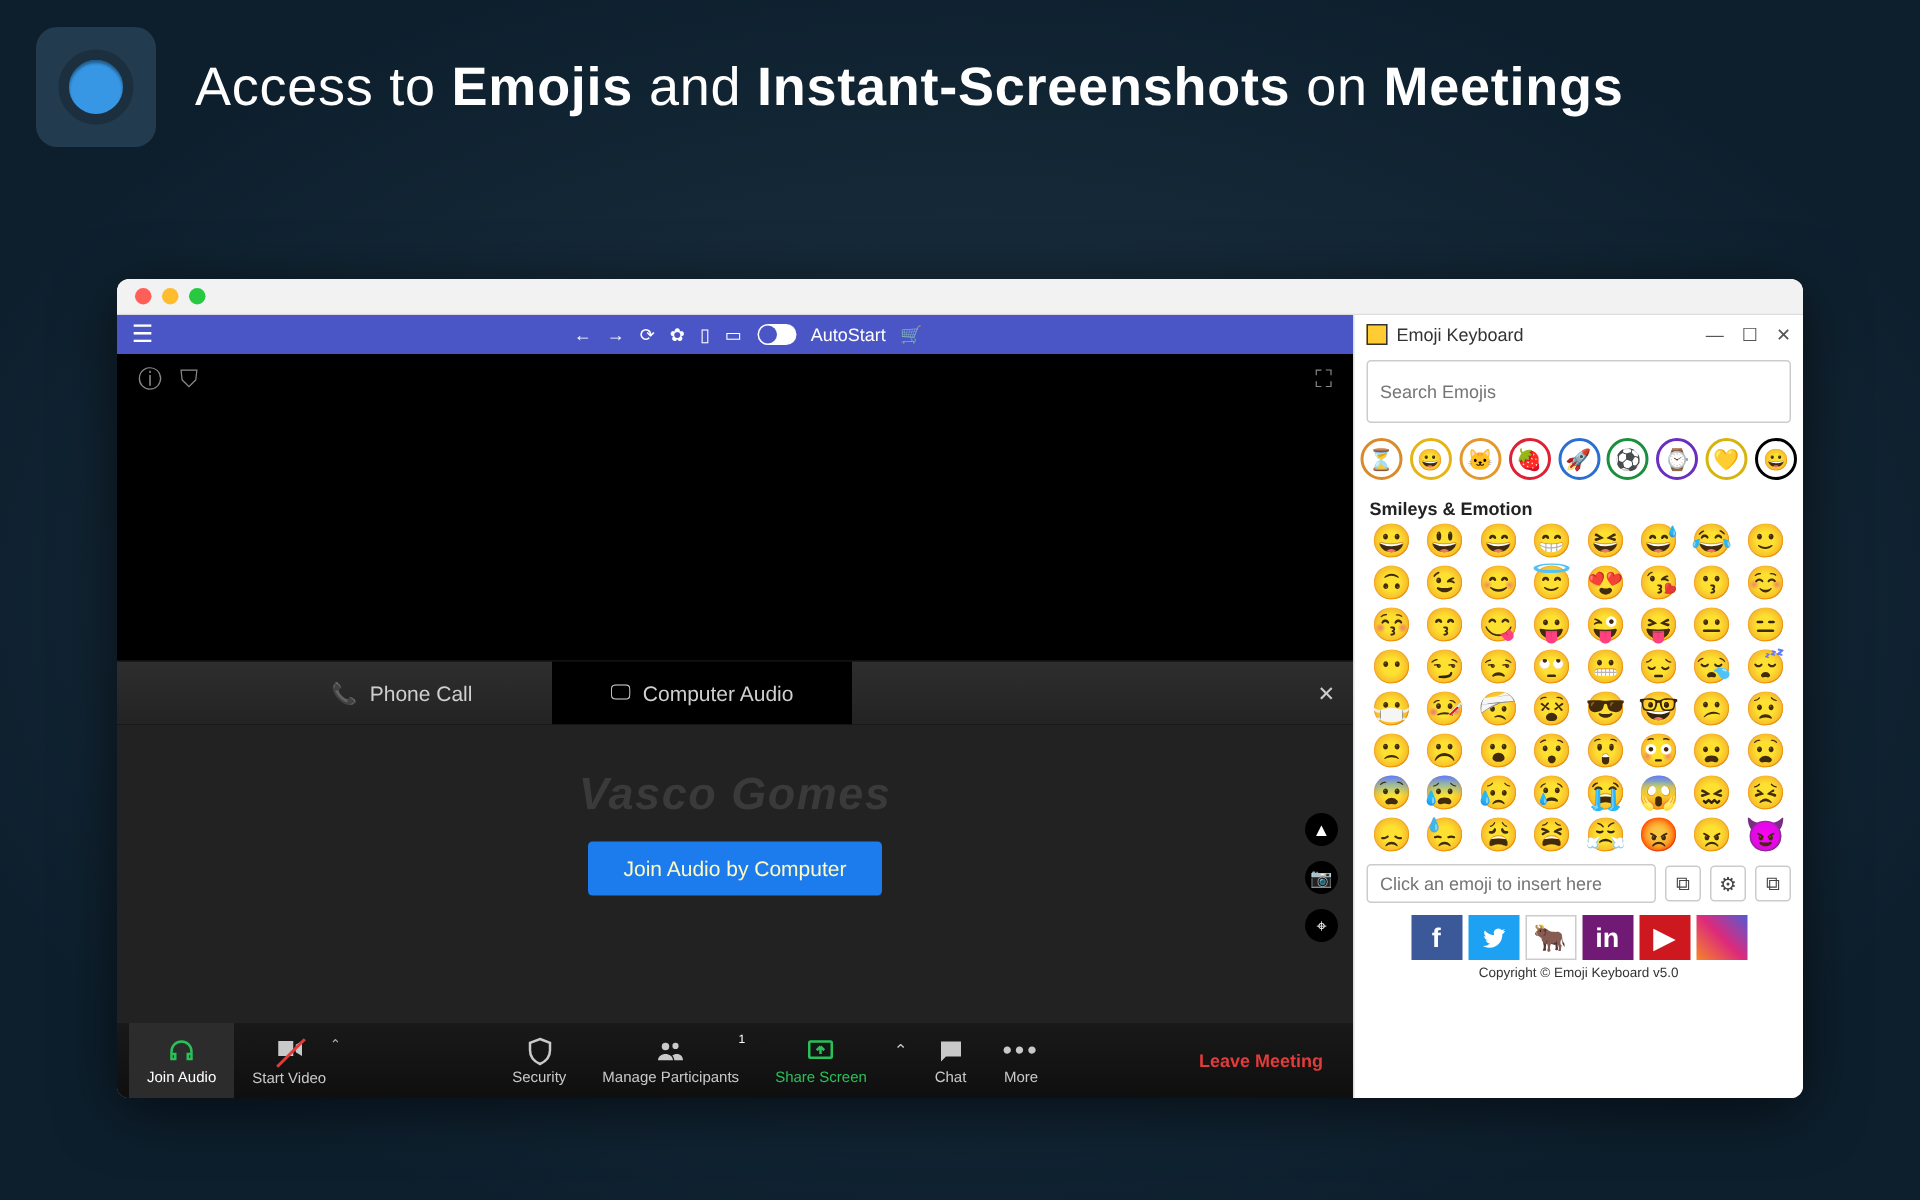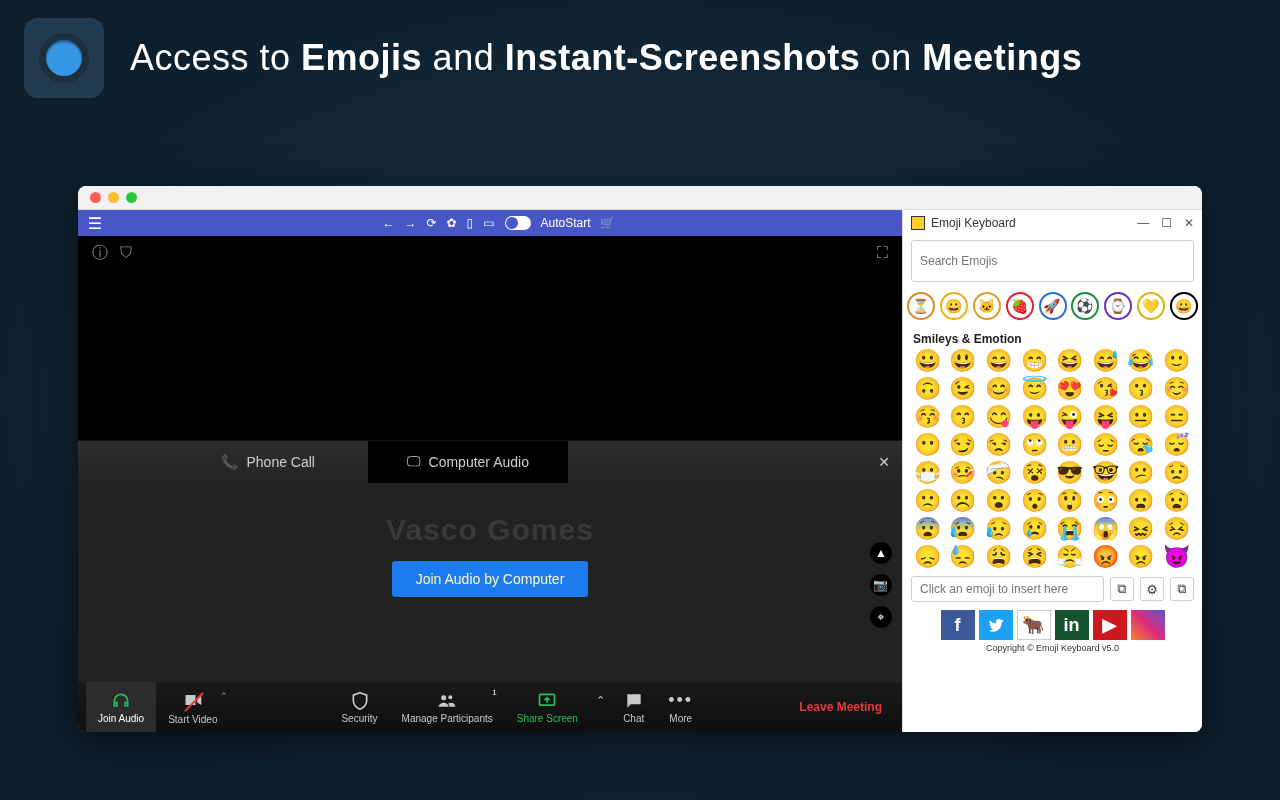--- a/index.html
+++ b/index.html
@@ -22,21 +22,21 @@
   .toggle:after{content:"";position:absolute;left:1px;top:1px;width:12px;height:12px;background:#4a56c6;border-radius:50%;}
   .zoom-top { height: 34px; display:flex; align-items:center; padding: 0 14px; color:#888; gap:12px; }
   .zoom-top .right { margin-left:auto; }
   .video-area { flex:1; background:#000; border-bottom:1px solid #111; }
   .audio-tabs { height: 42px; background: linear-gradient(#2e2e2e,#232323); display:flex; align-items:center; color:#cfcfcf; font-size:14px; position:relative; }
   .audio-tab { flex:0 0 200px; text-align:center; height:100%; display:flex; align-items:center; justify-content:center; gap:8px; }
   .audio-tab.active { background:#000; }
   .audio-tabs .spacer{flex:0 0 90px}
   .audio-tabs .close{position:absolute; right:12px; color:#ccc; font-size:14px;}
   .join-area { flex:1; background:#222; display:flex; flex-direction:column; align-items:center; justify-content:flex-start; position:relative; padding-top:30px; }
-  .ghost-name{ color:#3a3a3a; font-size:30px; font-weight:600; letter-spacing:1px; }
+  .ghost-name{ color:#3a3a3a; font-size:30px; font-weight:600; letter-spacing:1px;font-style:italic; }
   .join-btn { margin-top:14px; background:#1d7ced; color:#fef9c3; border:none; padding:10px 24px; font-size:14px; border-radius:3px; }
   .cam { position:absolute; right:10px; bottom:54px; display:flex; flex-direction:column; gap:10px; color:#fff; align-items:center; }
   .cam span{ width:22px; height:22px; background:#000; border-radius:50%; display:flex; align-items:center; justify-content:center; font-size:12px;}
   .controls { height:50px; background: linear-gradient(#191919,#0f0f0f); display:flex; align-items:center; color:#c9c9c9; font-size:10px; padding:0 8px; }
   .ctrl { display:flex; flex-direction:column; align-items:center; gap:2px; padding:0 12px; height:100%; justify-content:center; cursor:pointer; position:relative;}
   .ctrl.active{ background:#2c2c2c; color:#fff;}
   .ctrl svg{width:20px;height:20px;}
   .ctrl .badge{position:absolute; top:6px; right:8px; font-size:8px; color:#fff;}
   .ctrl.small{padding:0 6px;}
   .ctrl .caret{position:absolute;top:9px;right:2px;font-size:9px;color:#aaa;}
@@ -53,21 +53,21 @@
   .cat.sel{ border-color:#000; }
   .ep-heading{ font-weight:700; padding:6px 10px 4px; color:#222; font-size:12px;}
   .ep-grid { padding:0 10px; display:grid; grid-template-columns: repeat(8, 1fr); gap:6px 6px; font-size:22px; line-height:1; }
   .ep-grid span{ cursor:pointer; text-align:center; }
   .ep-insert{ display:flex; gap:6px; padding:8px; align-items:center;}
   .ep-insert input{flex:1; height:26px; border:1px solid #ccc; border-radius:3px; padding:0 8px; font-size:12px; color:#15803d;}
   .ep-insert .ib{ width:24px; height:24px; border:1px solid #ccc; border-radius:3px; display:flex; align-items:center; justify-content:center; color:#444; font-size:13px;}
   .ep-social{ display:flex; justify-content:center; gap:4px; padding:0 8px 2px;}
   .ep-social .s{ width:34px; height:30px; display:flex; align-items:center; justify-content:center; color:#fff; font-weight:700; font-size:18px; font-family:Arial;}
   .fb{background:#3b5998}.tw{background:#1da1f2}.bull{background:#fff;border:1px solid #ccc;color:#444;font-size:12px;}
-  .li{background:#14532d}.yt{background:#cc181e}.ig{background:linear-gradient(45deg,#f58529,#dd2a7b,#515bd4)}
+  .li{background:#701a75}.yt{background:#cc181e}.ig{background:linear-gradient(45deg,#f58529,#dd2a7b,#515bd4)}
   .ep-copy{ text-align:center; font-size:9px; color:#333; padding:1px 0 5px;}
   .strike { position:relative; }
   .strike:after{content:"";position:absolute;left:-2px;top:50%;width:26px;border-top:2px solid #e23b3b;transform:rotate(-45deg);}
 </style>
 </head>
 <body>
 
 <div class="hero">
   <div class="logo">
       <div class="logo-inner"></div>

